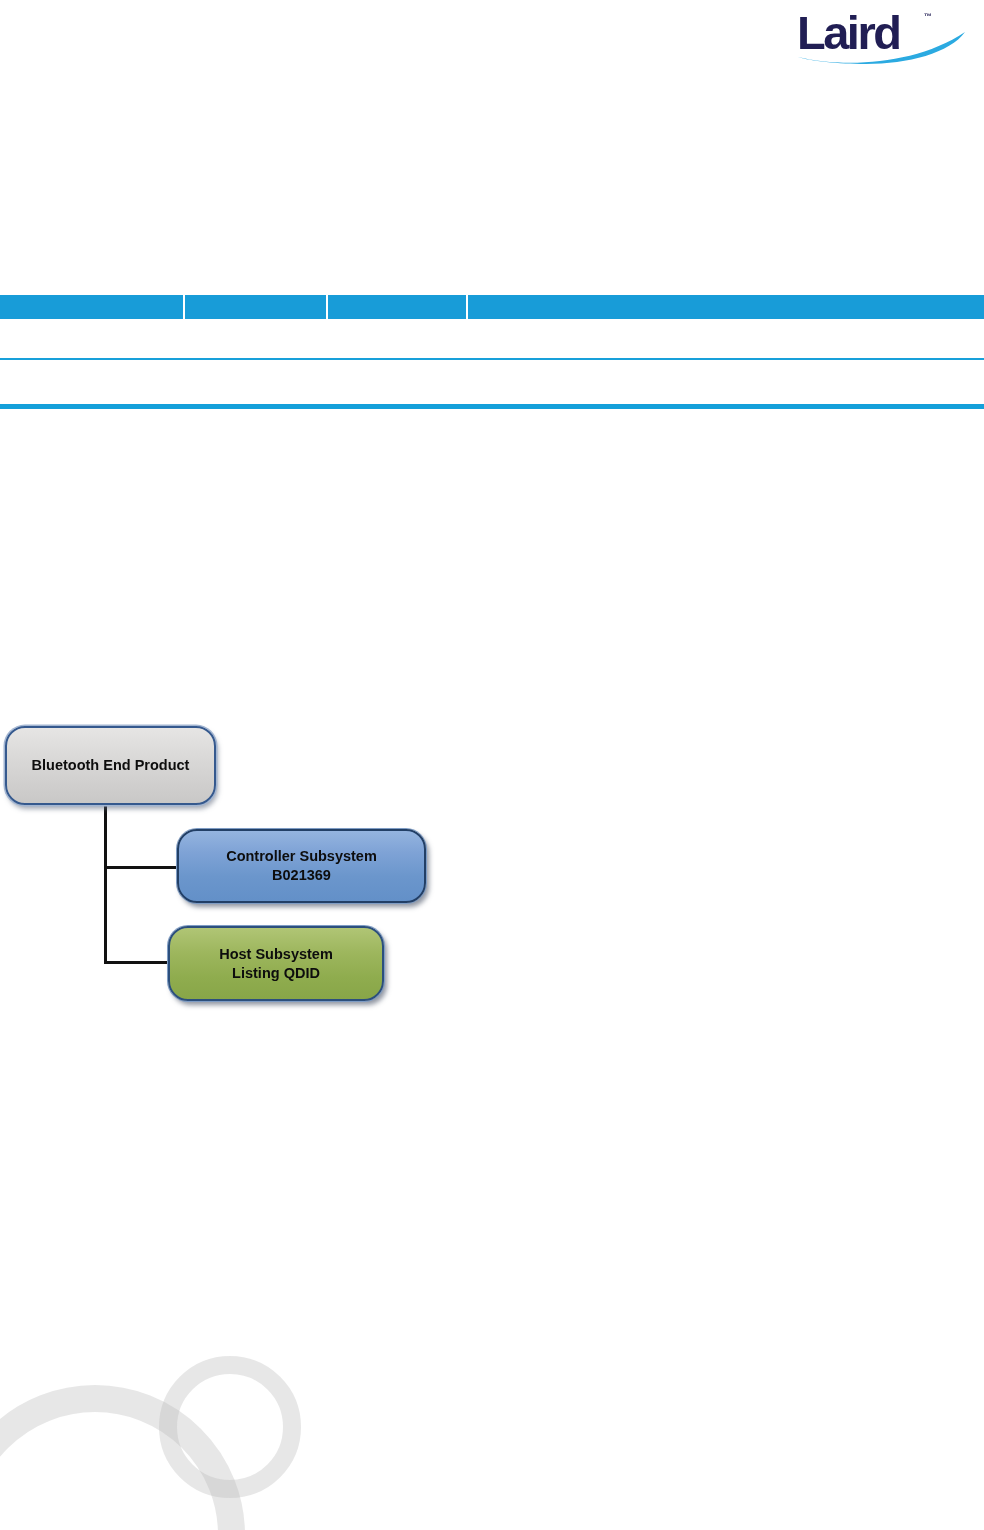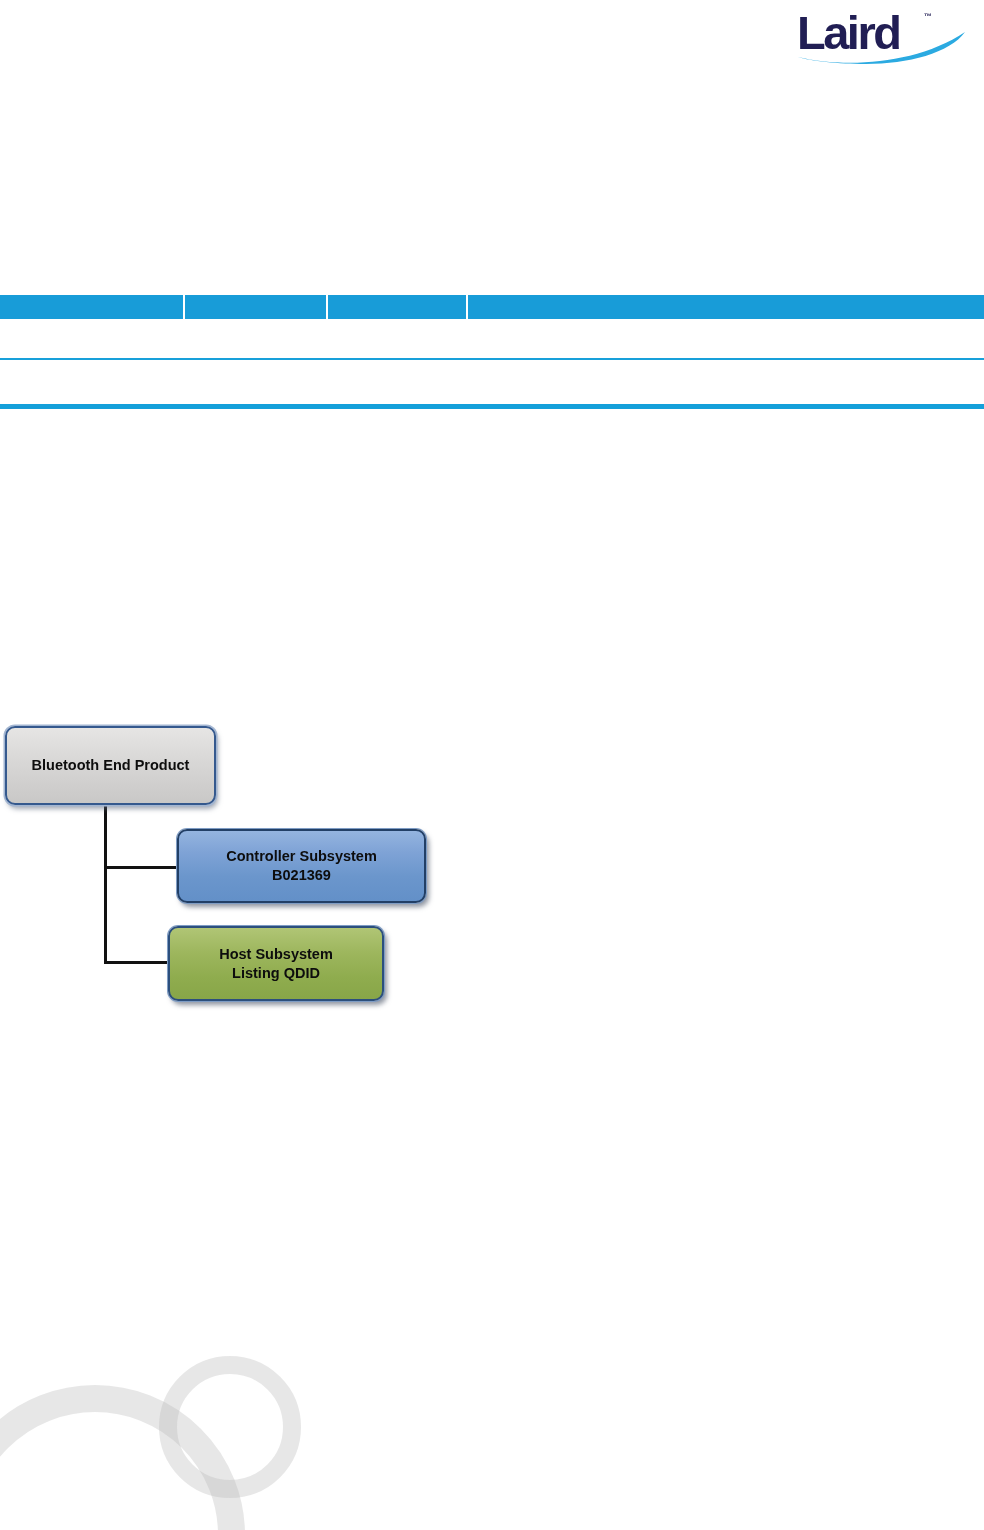--- a/index.html
+++ b/index.html
@@ -63,21 +63,21 @@
   .tbl-header .cell.c4 { flex: 1; border-left: 2px solid #ffffff; }
 
   .tbl-row1 { position: absolute; left: 0; top: 319px; width: 984px; height: 39px; background: #ffffff; }
   .tbl-line-thin { position: absolute; left: 0; top: 358px; width: 984px; height: 2px; background: #18a0da; }
   .tbl-row2 { position: absolute; left: 0; top: 360px; width: 984px; height: 44px; background: #ffffff; }
   .tbl-line-thick { position: absolute; left: 0; top: 404px; width: 984px; height: 5px; background: #14a0da; }
 
   
   .node {
     position: absolute;
-    border-radius: 10px;
+    border-radius: 20px;
     display: flex;
     flex-direction: column;
     align-items: center;
     justify-content: center;
     text-align: center;
     font-weight: 700;
     font-size: 14.5px;
     line-height: 19px;
     color: #0d0d0d;
   }

